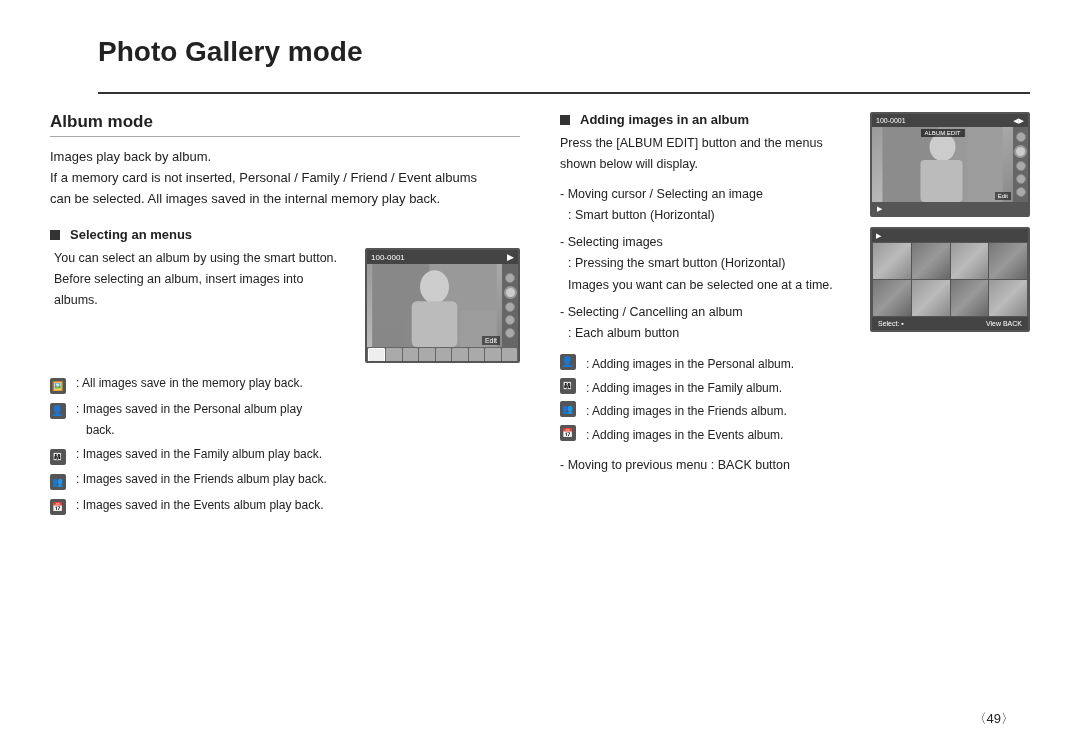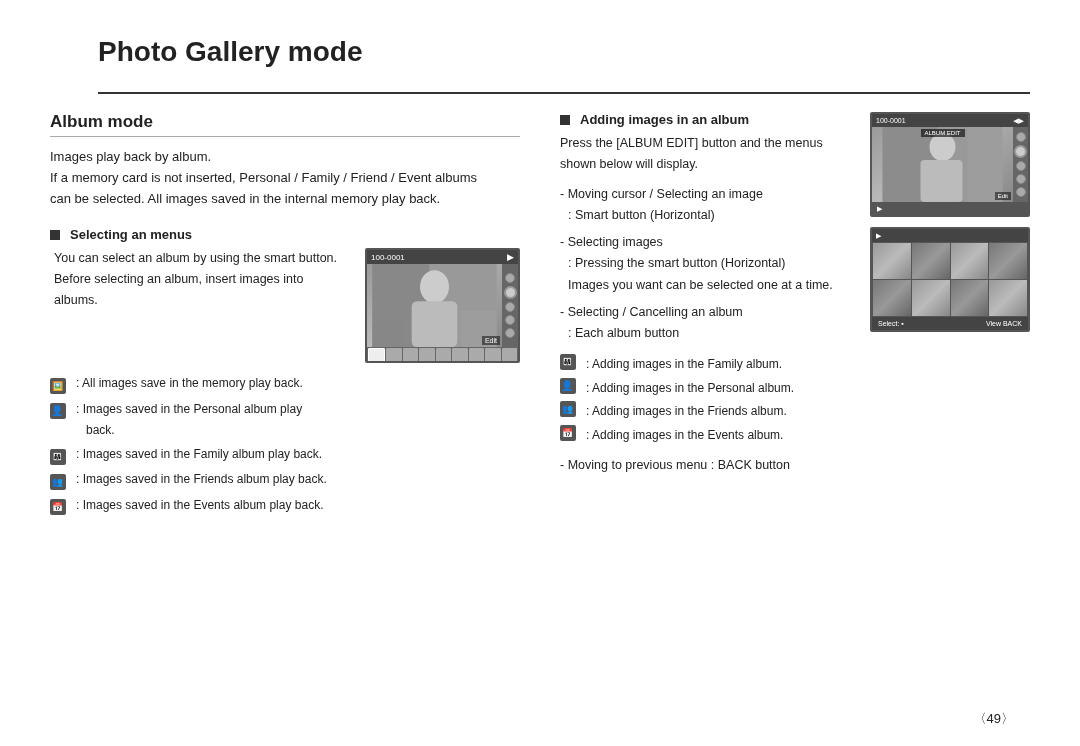--- a/index.html
+++ b/index.html
@@ -460,26 +460,26 @@
             <div style="margin-left:8px;">: Pressing the smart button (Horizontal)</div>
             <div style="margin-left:8px; margin-bottom:6px;">Images you want can be selected one at a time.</div>
 
             <div class="dash-row">
               <div>- Selecting / Cancelling an album</div>
             </div>
             <div style="margin-left:8px; margin-bottom:8px;">: Each album button</div>
 
             <div class="icon-list" style="margin-bottom:8px;">
               <div class="icon-item">
+                <span class="icon-sym-small person-icon"></span>
+                <span>: Adding images in the Personal album.</span>
+              </div>
+              <div class="icon-item">
                 <span class="icon-sym-small family-icon"></span>
                 <span>: Adding images in the Family album.</span>
-              </div>
-              <div class="icon-item">
-                <span class="icon-sym-small person-icon"></span>
-                <span>: Adding images in the Personal album.</span>
               </div>
               <div class="icon-item">
                 <span class="icon-sym-small friends-icon"></span>
                 <span>: Adding images in the Friends album.</span>
               </div>
               <div class="icon-item">
                 <span class="icon-sym-small events-icon"></span>
                 <span>: Adding images in the Events album.</span>
               </div>
             </div>

